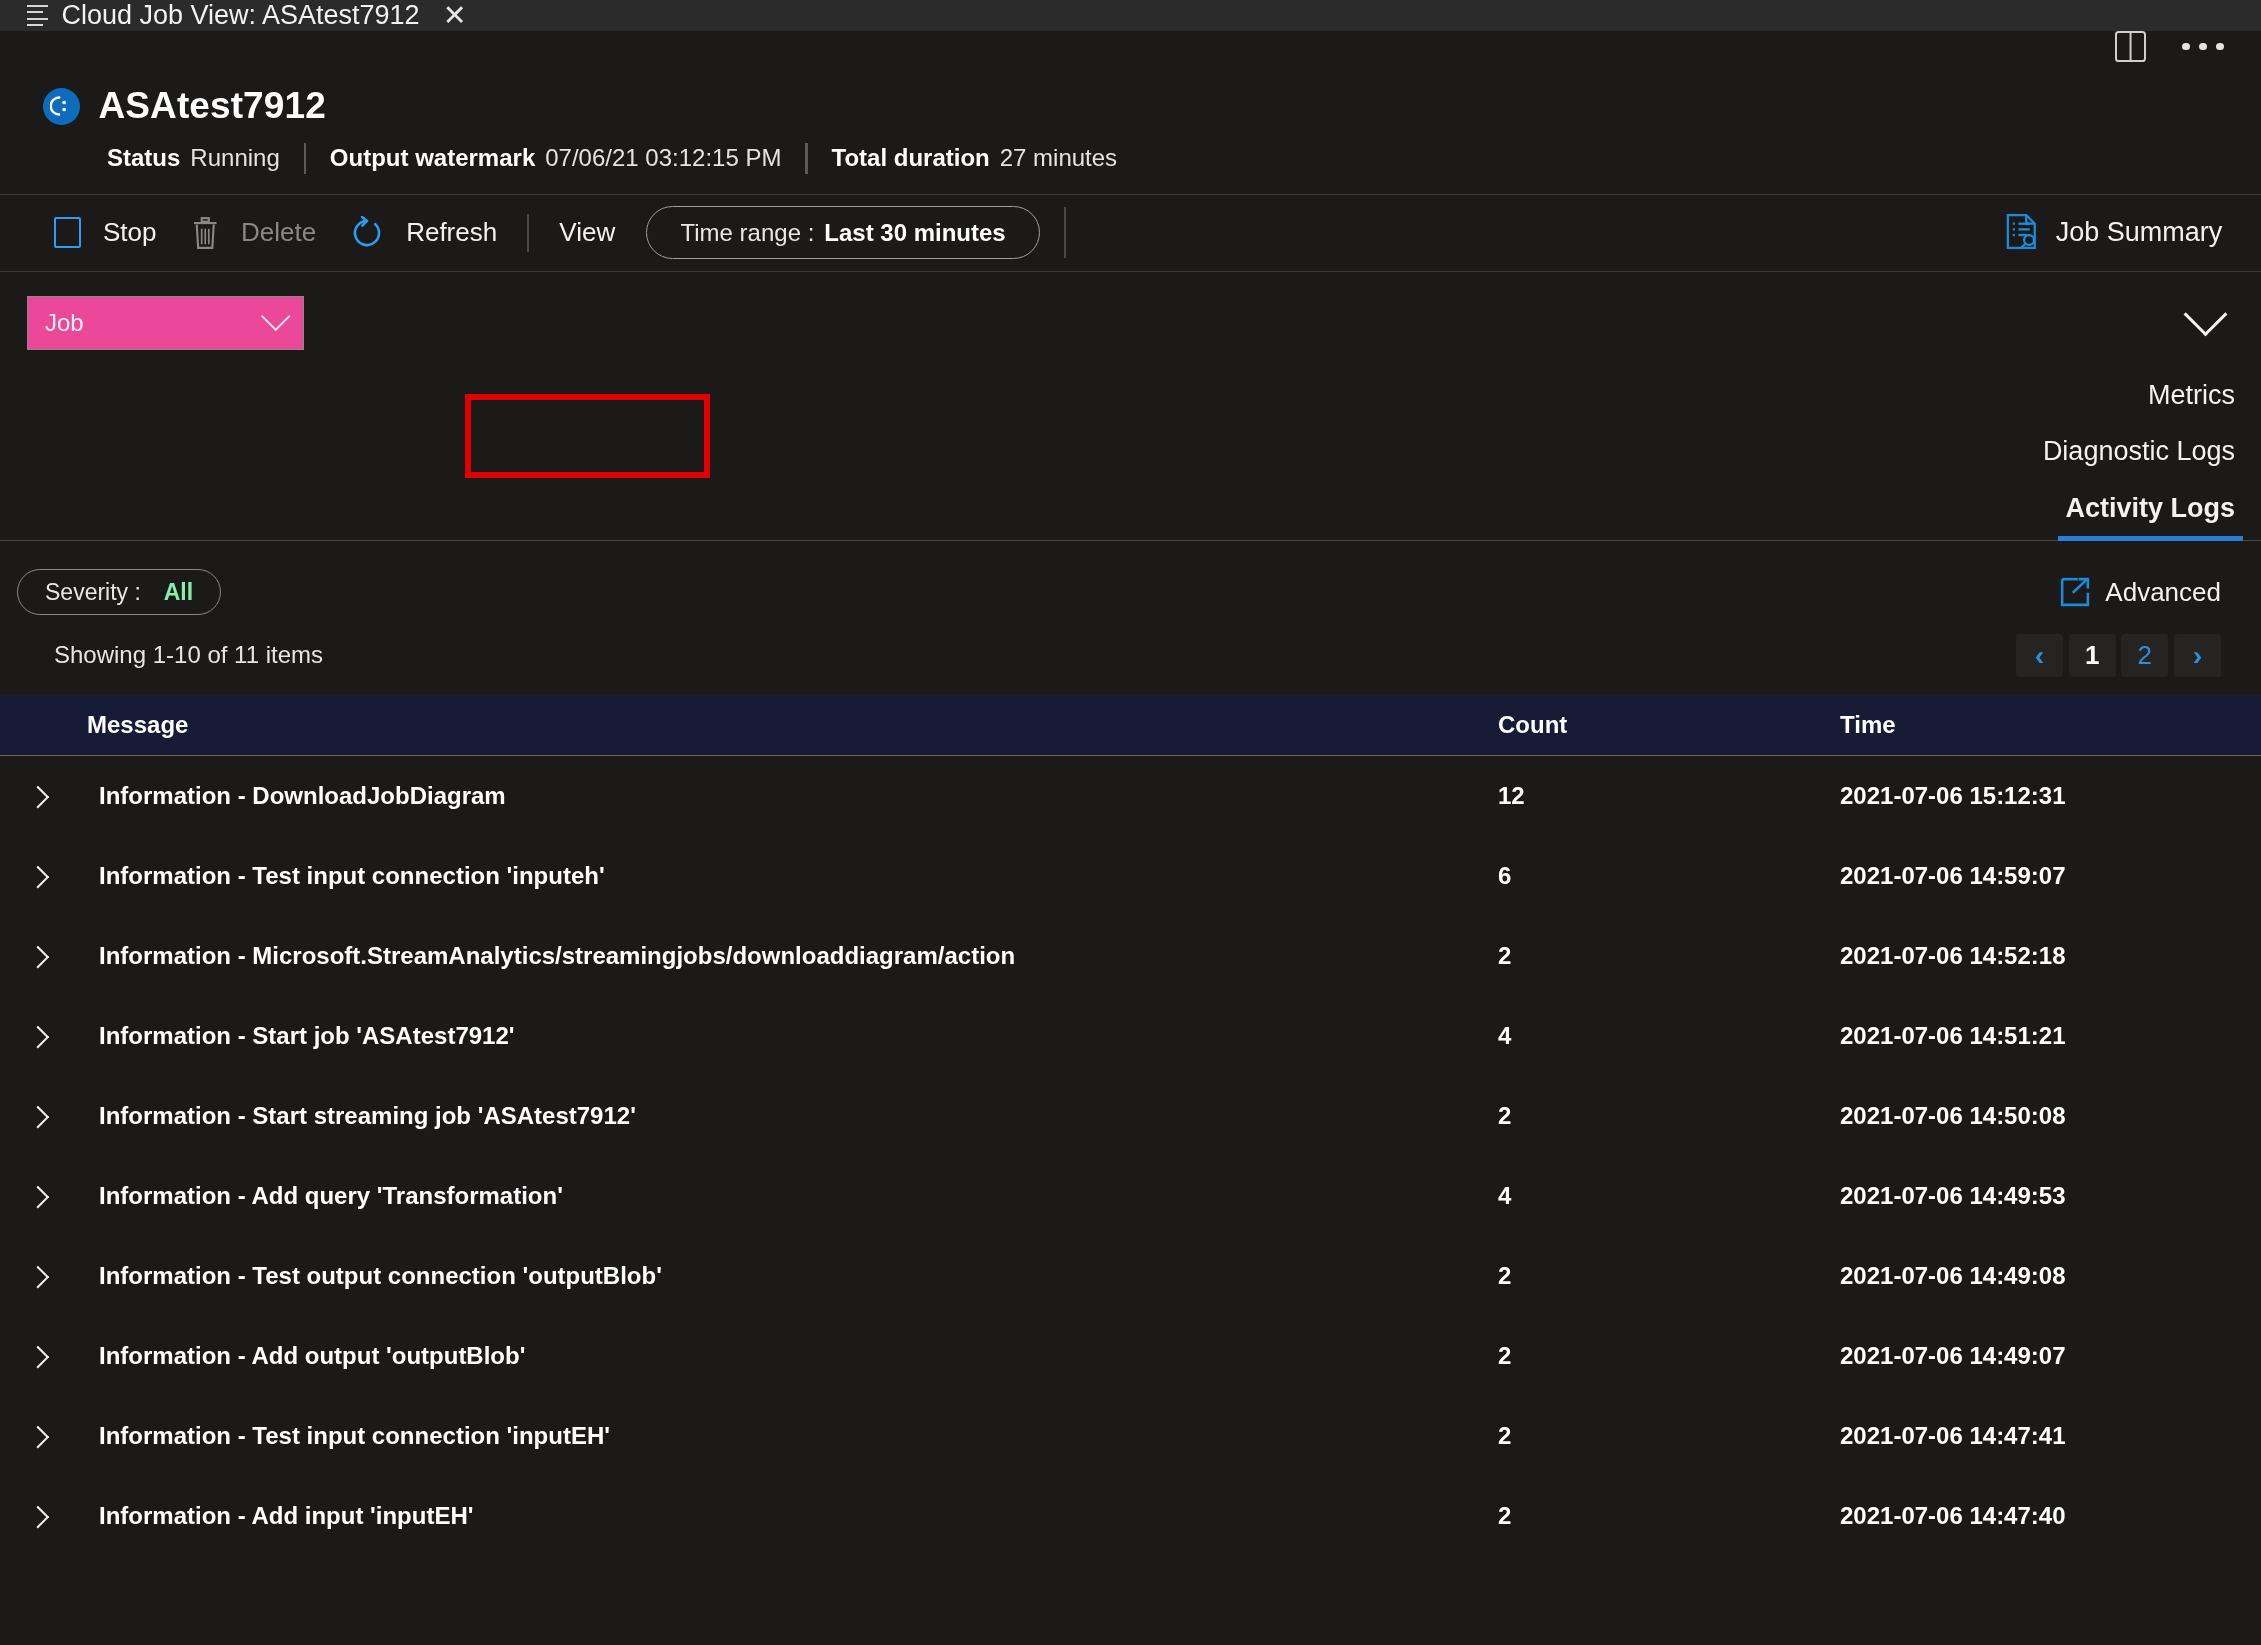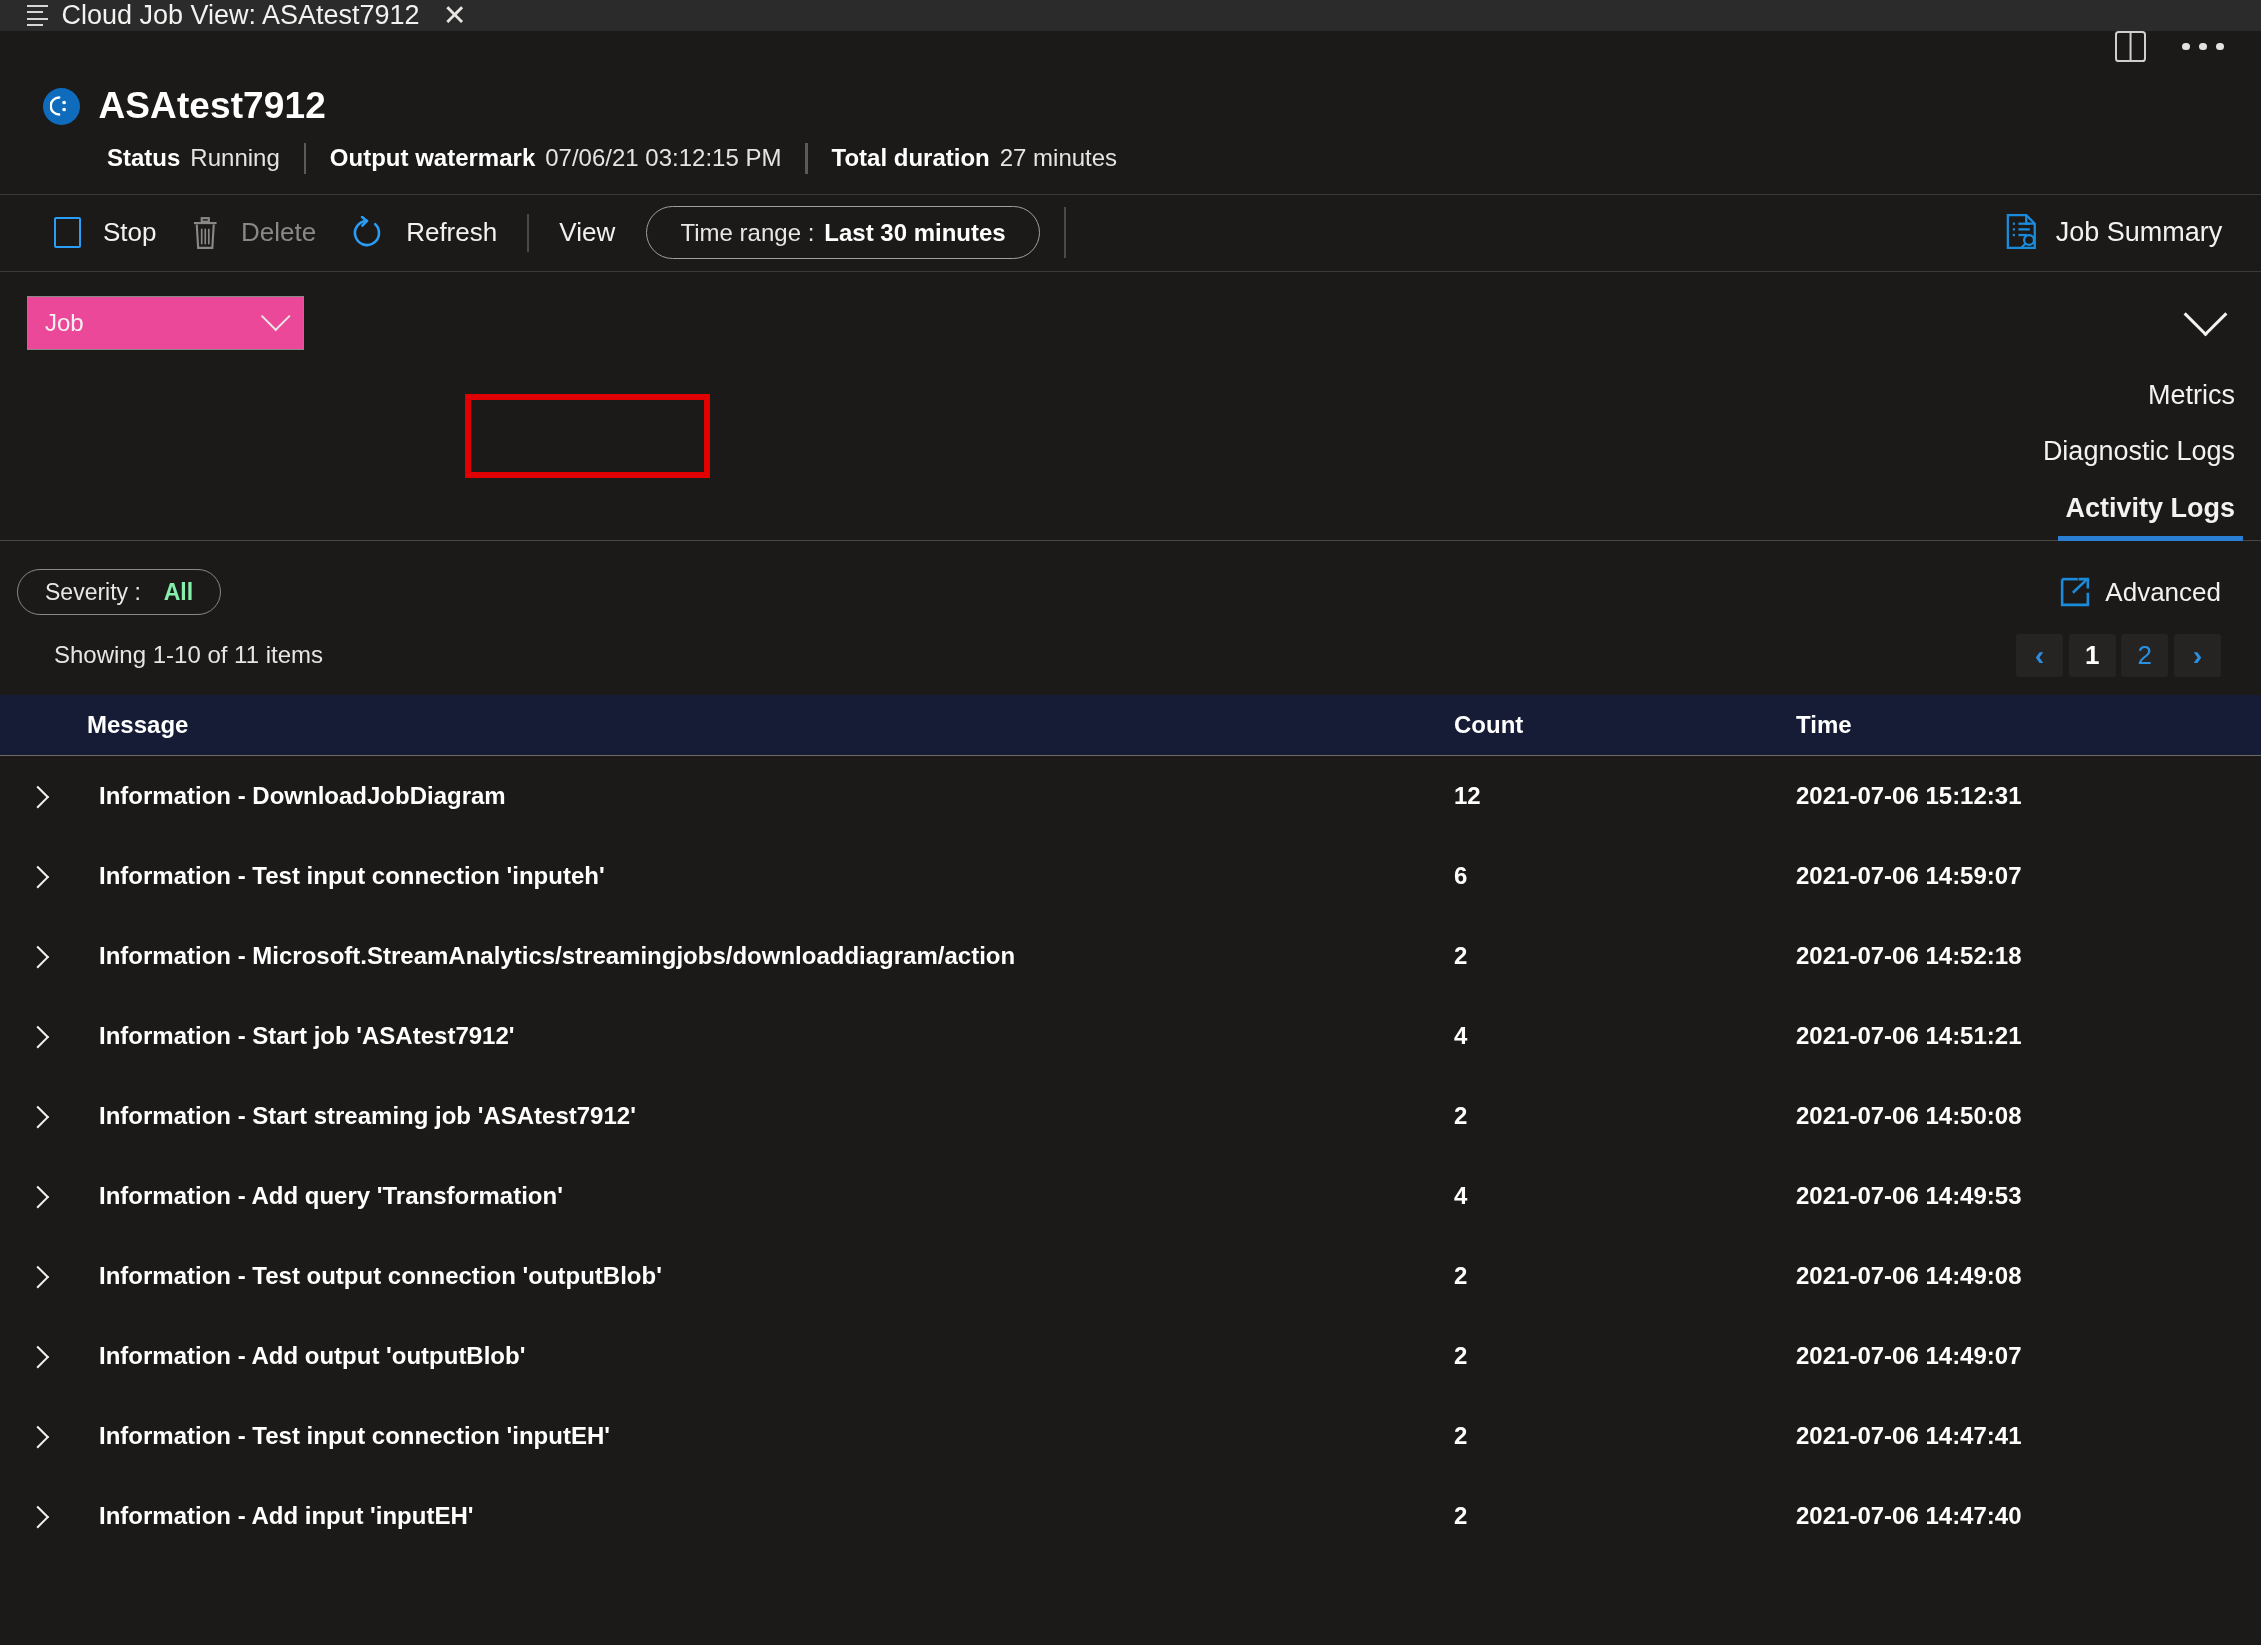--- a/index.html
+++ b/index.html
@@ -141,21 +141,21 @@
   .pager-arrow { color: #2a8fe0; font-size: 28.5px; font-weight: 600; }
 
   
   .table { margin-top: 18.5px; width: 100%; }
   .thead {
     background: #161c35; height: 61px; display:flex; align-items:center;
     border-bottom: 1.4px solid #6b6a69;
   }
   .th { font-size: 24px; font-weight: 700; color:#ffffff; }
   .col-msg  { width: 1454px; padding-left: 87px; }
-  .col-cnt  { width: 342px; }
+  .col-cnt  { width: 342px; margin-left: 44px; }
   .col-time { flex: 1; }
   .trow {
     height: 80px; display:flex; align-items:center;
     cursor: pointer;
   }
   .cell { font-size: 24px; color: #ffffff; }
   .cell.msg { display:flex; align-items:center; gap: 12px; padding-left: 87px; font-weight: 700; }
   .row-chevron {
     position: relative; width: 33px; flex: none; margin-left: -66px; margin-right: 33px;
     display:flex; align-items:center; justify-content:center;

